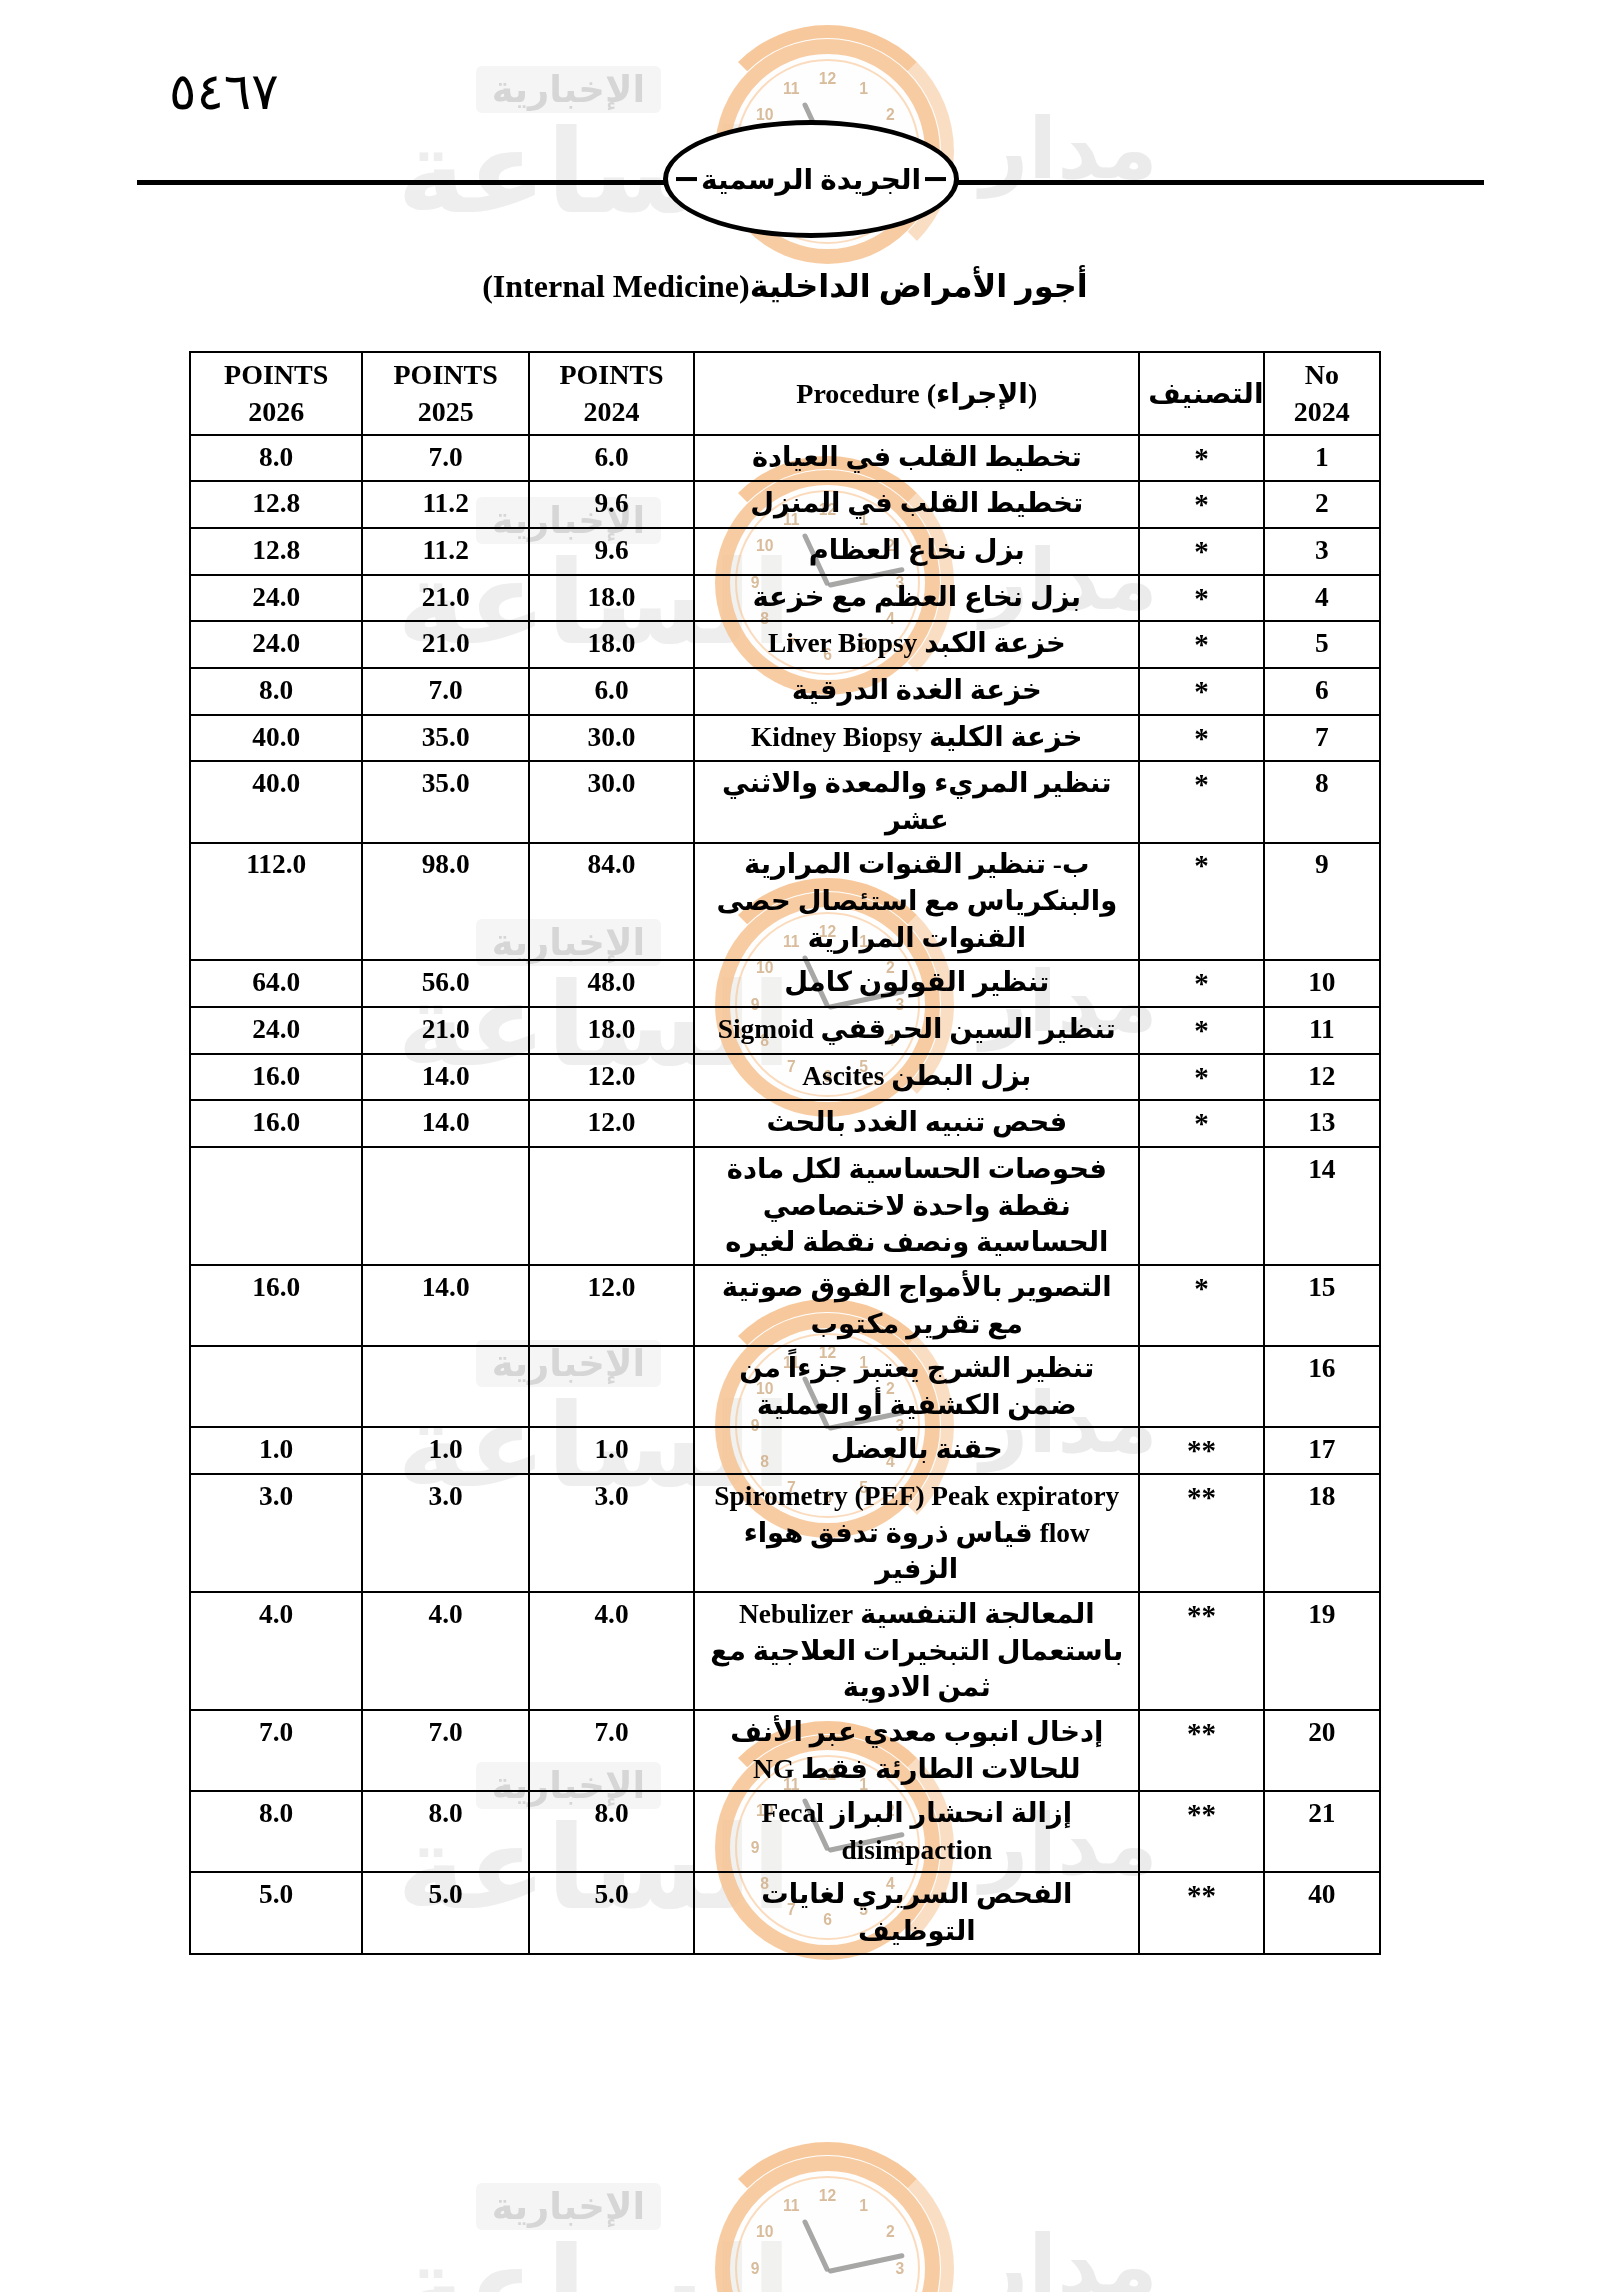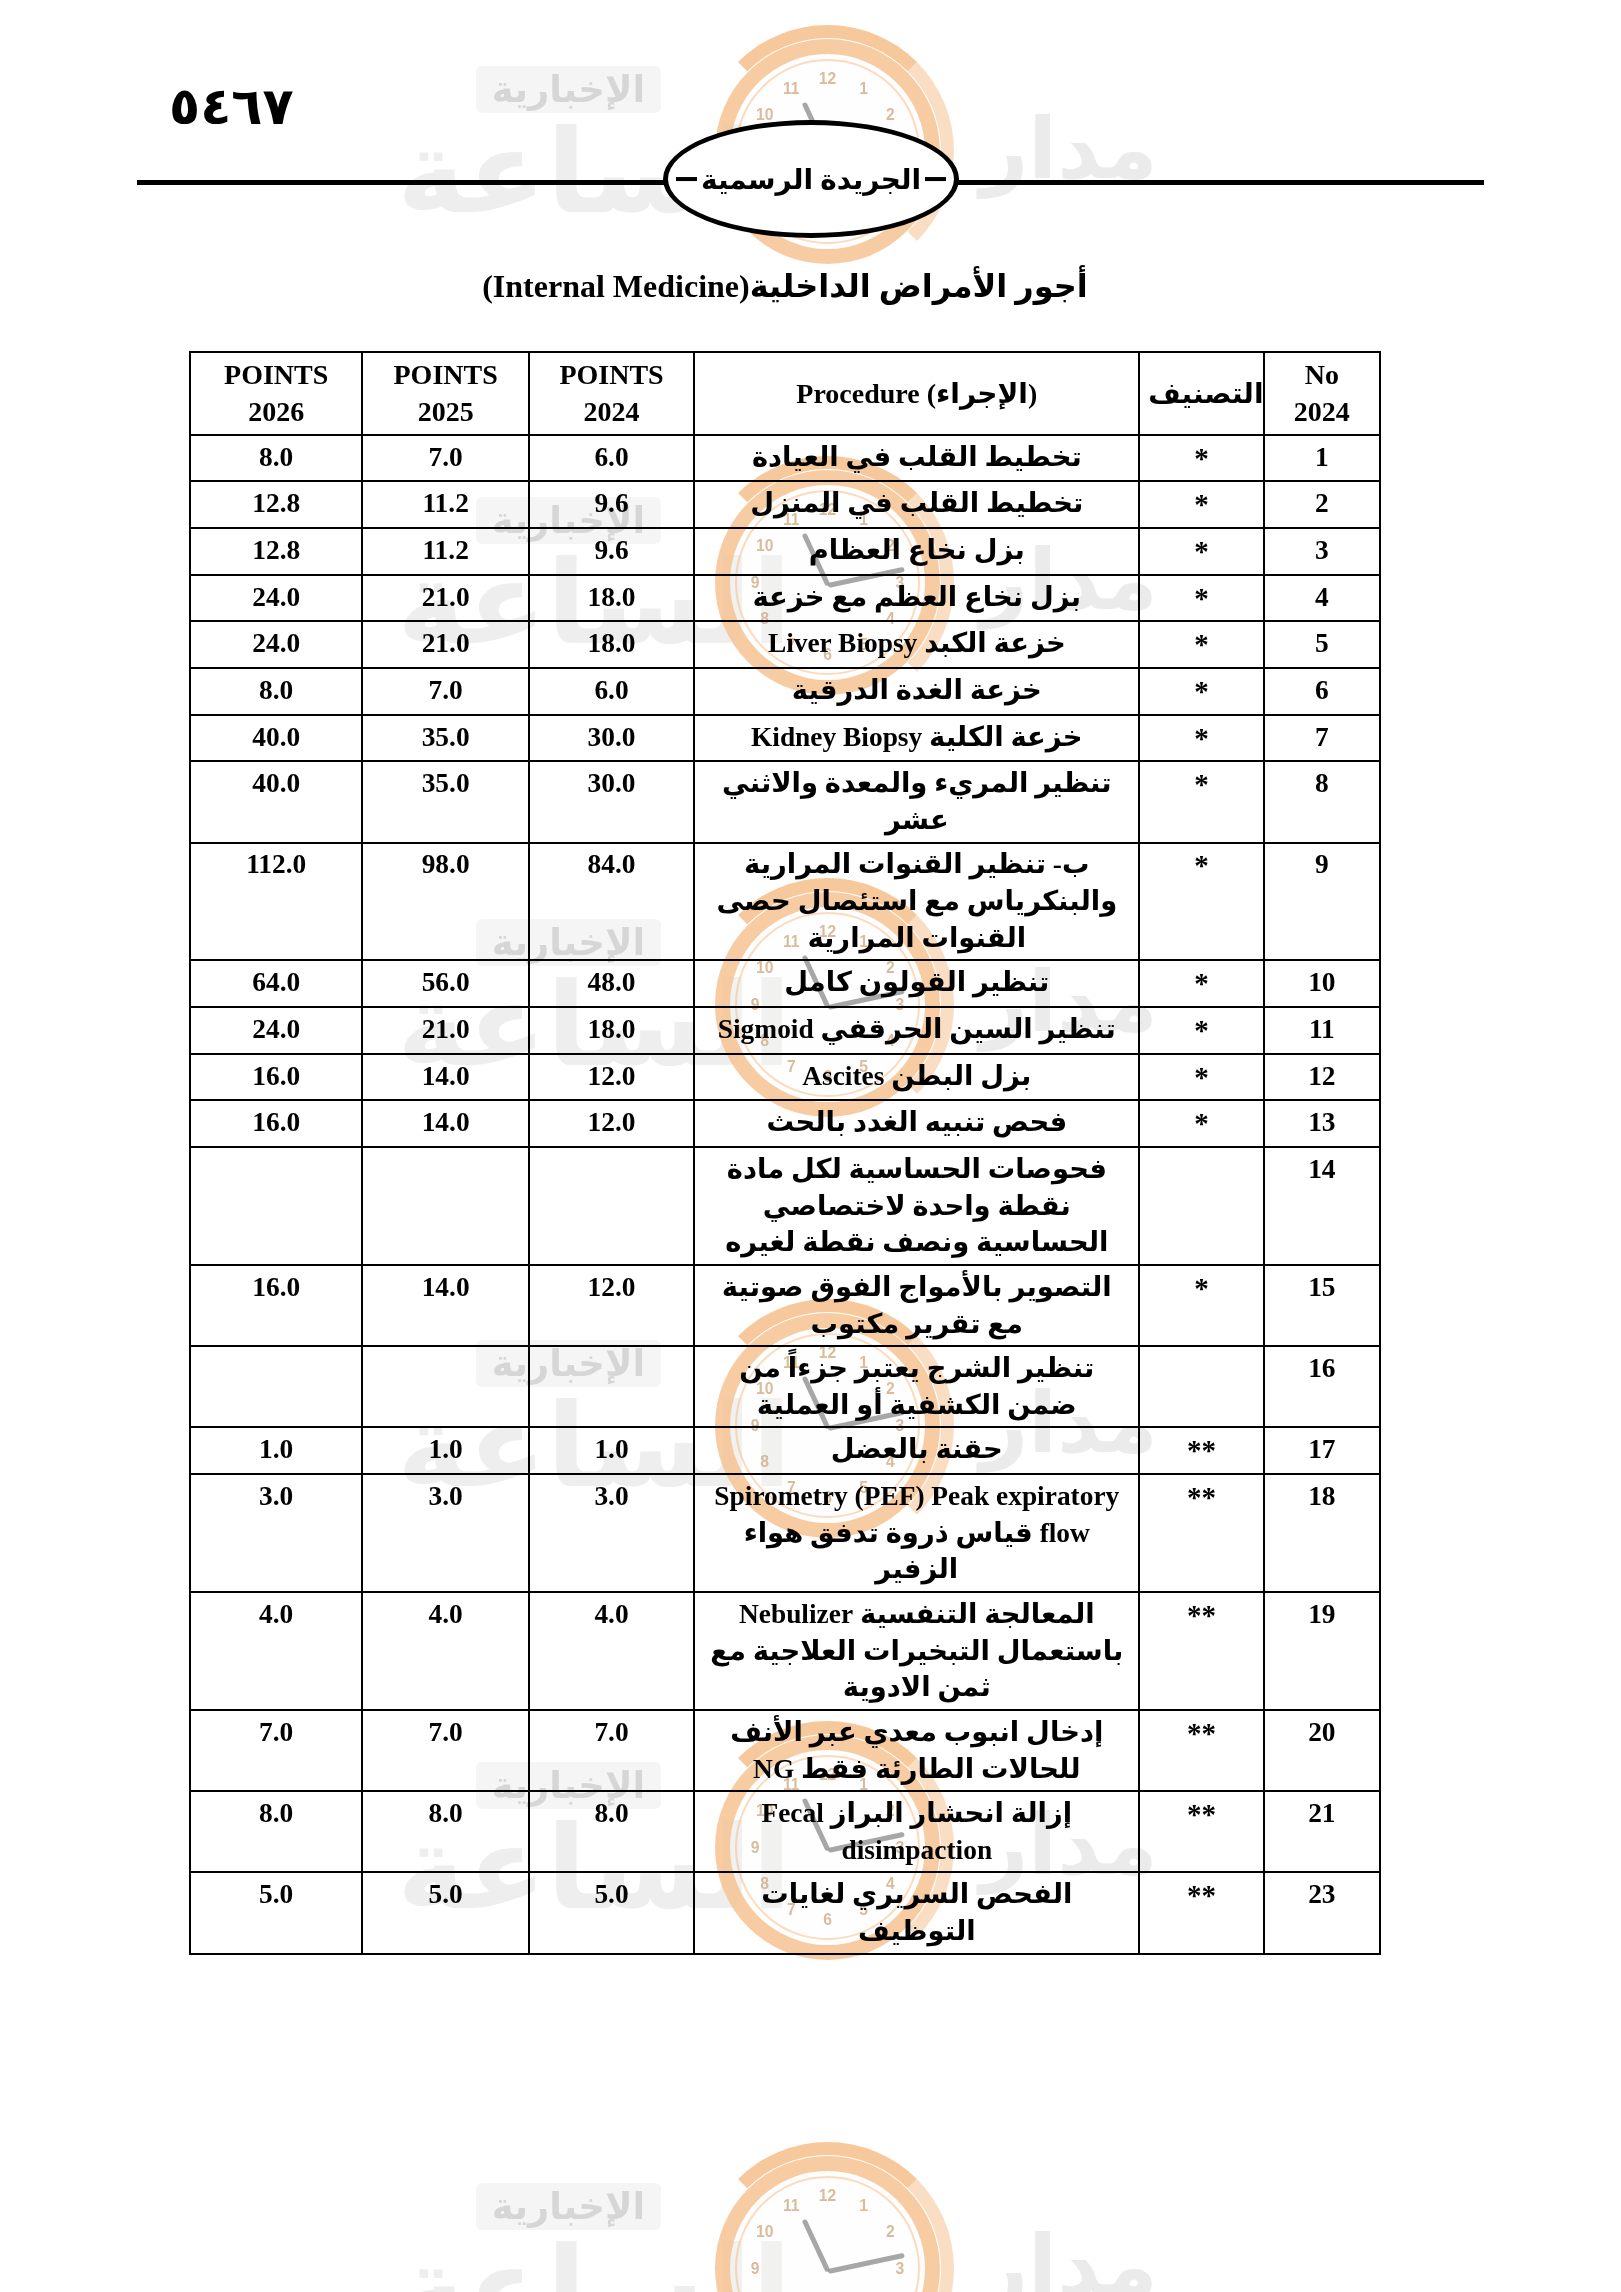--- a/index.html
+++ b/index.html
@@ -37,22 +37,22 @@
     display:inline-block; font-weight:bold; font-size:37px; color:#b5b5b5;
     background:rgba(205,205,205,.35); padding:2px 15.7px; border-radius:5.9px;
   }
   .wm-saaa { font-weight:bold; font-size:116px; line-height:1.05; color:#e1e1e1; letter-spacing:-2px; }
   .wm-madar { position:absolute; left:637px; top:61px; font-weight:bold; font-size:84px; color:#dcdcdc; }
 
   
   .content { position:absolute; inset:0; z-index:1; }
 
   .page-number {
-    position:absolute; top:77px; left:169px;
-    font-size:51px; font-weight:bold; letter-spacing:7.8px;
+    position:absolute; top:62px; left:169px;
+    font-size:51px; font-weight:normal; letter-spacing:7.8px;
   }
   .rule-line { position:absolute; top:180px; left:137px; width:1347px; height:4.9px; background:#000; }
   .gazette-badge {
     position:absolute; top:120px; left:663px; width:296px; height:118px;
     border:5.9px solid #000; border-radius:50%; background:#fff;
     display:flex; align-items:center; justify-content:center;
   }
   .gazette-badge::before, .gazette-badge::after {
     content:""; position:absolute; top:50%; transform:translateY(-50%);
     width:21.6px; height:3.9px; background:#000;
@@ -419,20 +419,20 @@
             <td class="proc">إزالة انحشار البراز Fecal disimpaction</td>
             <td class="cls">**</td>
             <td class="num">21</td>
           </tr>
           <tr>
             <td>5.0</td>
             <td>5.0</td>
             <td>5.0</td>
             <td class="proc">الفحص السريري لغايات التوظيف</td>
             <td class="cls">**</td>
-            <td class="num">23</td>
+            <td class="num">40</td>
           </tr>
         </tbody>
     </table>
 
   </div>
 </div>
 
 
 </body></html>

